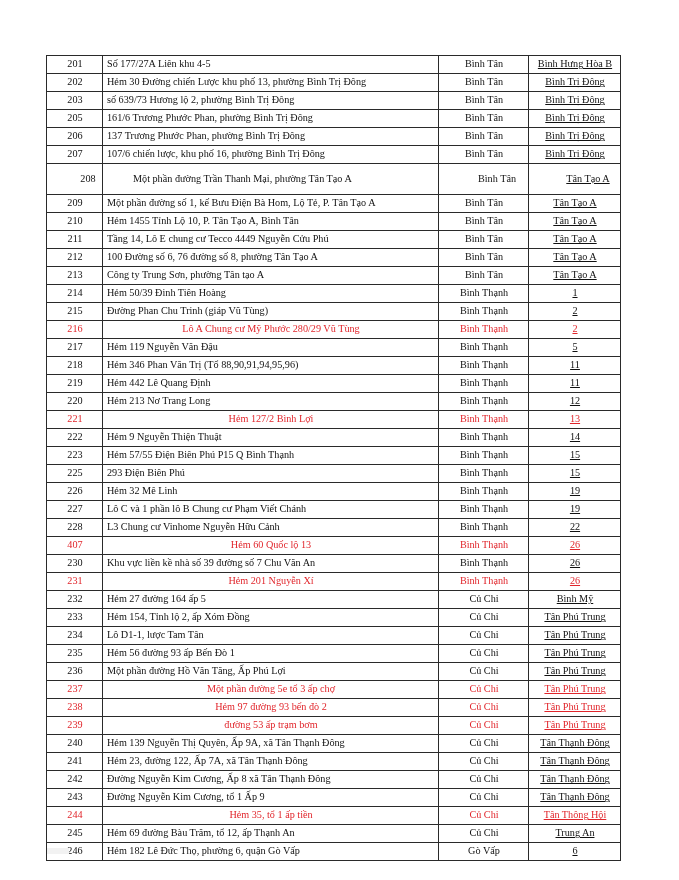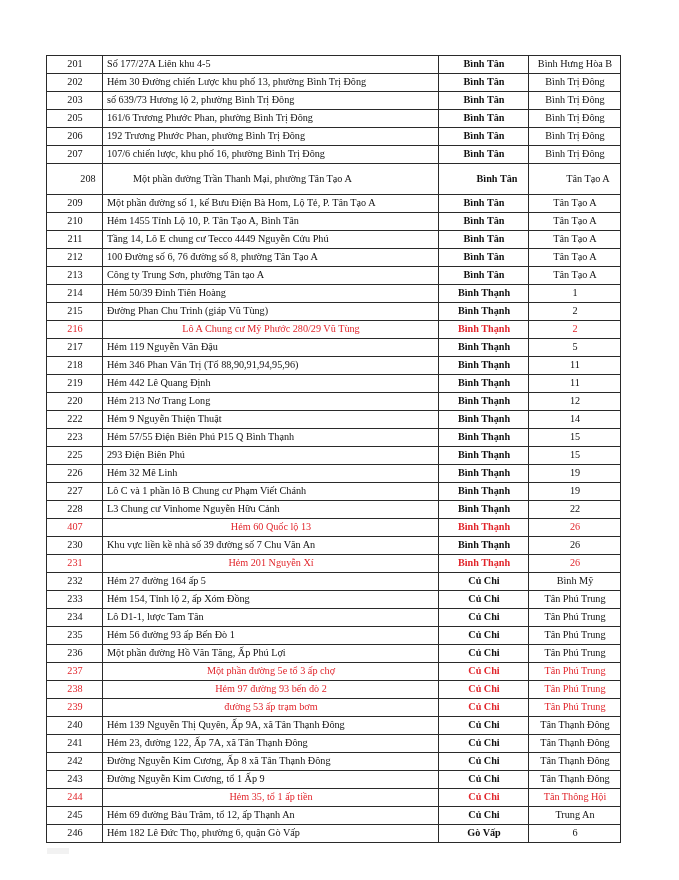--- a/index.html
+++ b/index.html
@@ -42,22 +42,22 @@
     white-space: normal;
     word-break: normal;
   }
   col.c-stt  { width: 56px; }
   col.c-addr { width: 336px; }
   col.c-dist { width: 90px; }
   col.c-ward { width: 92px; }
 
   td.stt  { text-align: center; }
   td.addr { text-align: left; }
-  td.dist { text-align: center; font-weight: bold; }
-  td.ward { text-align: center; }
+  td.dist { text-align: center; }
+  td.ward { text-align: center; text-decoration: underline; }
 
   tr.h-1 td { height: 15px; }
   tr.h-3 td { height: 28px; padding-left: 30px; }
 
   tr.red td { color: #e1252b; text-align: center; }
 
   
   .artifact-bl {
     position: absolute;
     left: 47px;
@@ -99,21 +99,21 @@
             <td class="ward">Bình Trị Đông</td>
           </tr>
           <tr class="h-1">
             <td class="stt">205</td>
             <td class="addr">161/6 Trương Phước Phan, phường Bình Trị Đông</td>
             <td class="dist">Bình Tân</td>
             <td class="ward">Bình Trị Đông</td>
           </tr>
           <tr class="h-1">
             <td class="stt">206</td>
-            <td class="addr">192 Trương Phước Phan, phường Bình Trị Đông</td>
+            <td class="addr">137 Trương Phước Phan, phường Bình Trị Đông</td>
             <td class="dist">Bình Tân</td>
             <td class="ward">Bình Trị Đông</td>
           </tr>
           <tr class="h-1">
             <td class="stt">207</td>
             <td class="addr">107/6 chiến lược, khu phố 16, phường Bình Trị Đông</td>
             <td class="dist">Bình Tân</td>
             <td class="ward">Bình Trị Đông</td>
           </tr>
           <tr class="h-3">
@@ -186,20 +186,26 @@
             <td class="stt">219</td>
             <td class="addr">Hẻm 442 Lê Quang Định</td>
             <td class="dist">Bình Thạnh</td>
             <td class="ward">11</td>
           </tr>
           <tr class="h-1">
             <td class="stt">220</td>
             <td class="addr">Hẻm 213 Nơ Trang Long</td>
             <td class="dist">Bình Thạnh</td>
             <td class="ward">12</td>
+          </tr>
+          <tr class="h-1 red">
+            <td class="stt">221</td>
+            <td class="addr">Hẻm 127/2 Bình Lợi</td>
+            <td class="dist">Bình Thạnh</td>
+            <td class="ward">13</td>
           </tr>
           <tr class="h-1">
             <td class="stt">222</td>
             <td class="addr">Hẻm 9 Nguyễn Thiện Thuật</td>
             <td class="dist">Bình Thạnh</td>
             <td class="ward">14</td>
           </tr>
           <tr class="h-1">
             <td class="stt">223</td>
             <td class="addr">Hẻm 57/55 Điện Biên Phú P15 Q Bình Thạnh</td>

